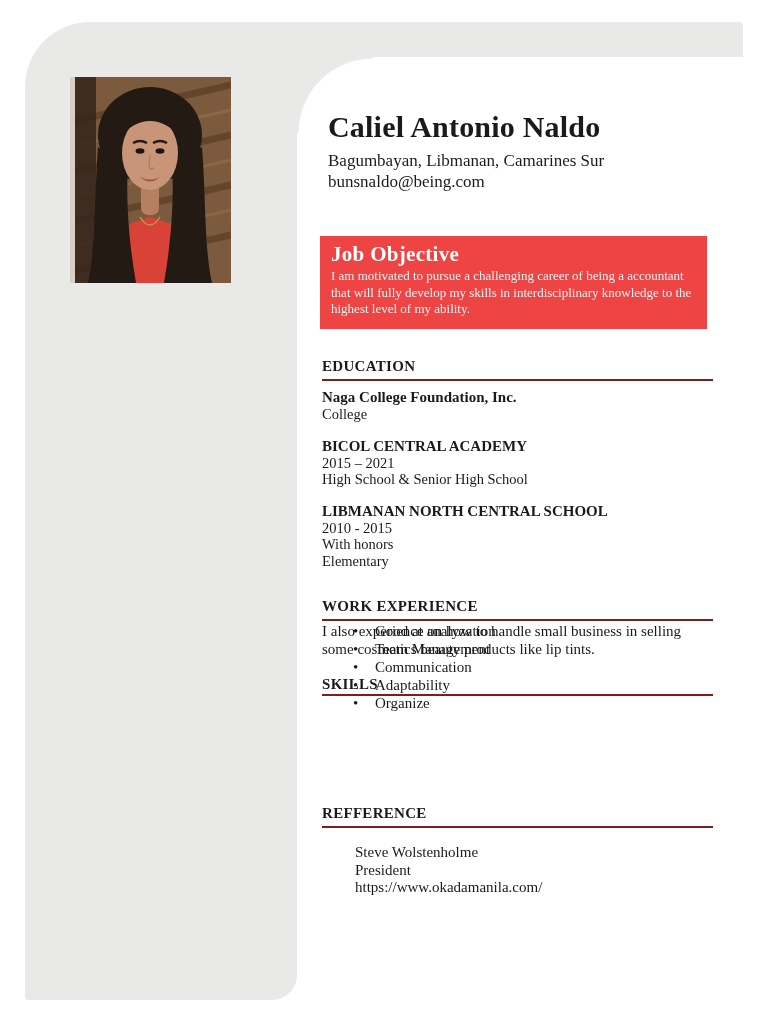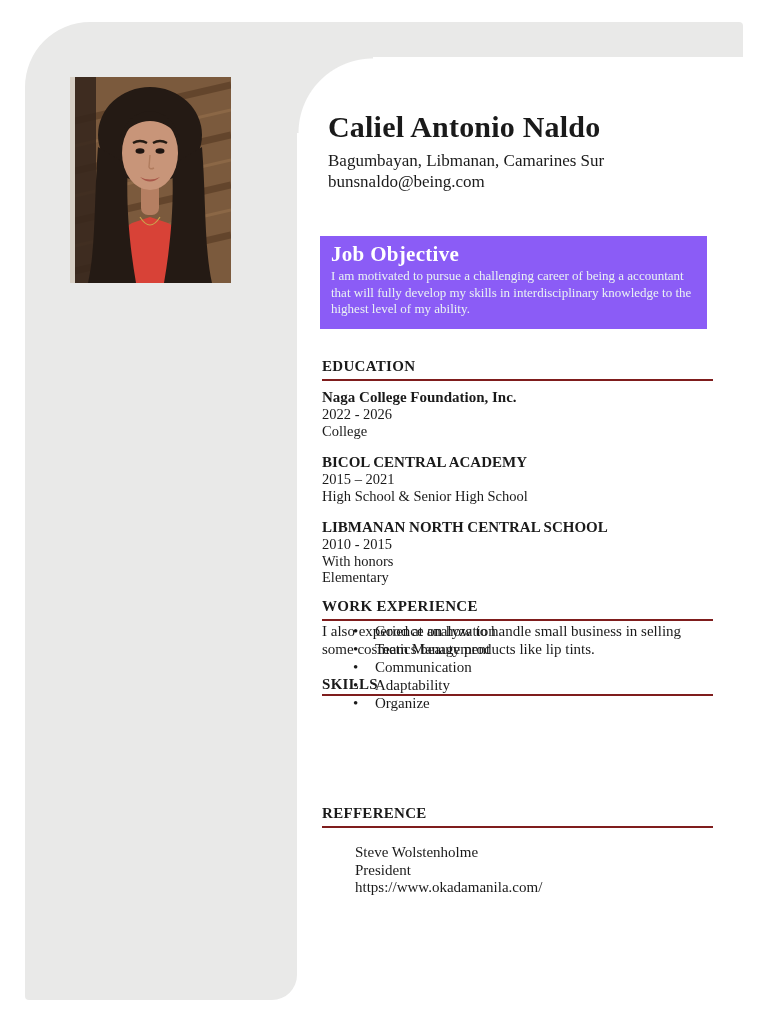--- a/index.html
+++ b/index.html
@@ -37,21 +37,21 @@
     font-size:30px;font-weight:bold;line-height:34px;letter-spacing:.2px;
   }
   .contact{
     position:absolute;left:328px;top:150px;width:400px;
     font-size:17px;font-weight:normal;line-height:21px;
   }
 
   
   .job-box{
     position:absolute;left:320px;top:236px;width:387px;height:93px;
-    background:#8b5cf6;box-sizing:border-box;padding:5px 11px;
+    background:#ef4444;box-sizing:border-box;padding:5px 11px;
   }
   .job-box .jo-title{
     color:#ffffff;font-size:21px;font-weight:bold;line-height:26px;letter-spacing:.3px;
   }
   .job-box .jo-body{
     color:#e9f2f3;font-size:13px;line-height:16.5px;margin-top:1px;
   }
 
   
   .sec-head{
@@ -143,21 +143,20 @@
   <div class="job-box">
     <div class="jo-title">Job Objective</div>
     <div class="jo-body">I am motivated to pursue a challenging career of being a accountant that will fully develop my skills in interdisciplinary knowledge to the highest level of my ability.</div>
   </div>
 
   <div class="education">
     <div class="sec-head">EDUCATION</div>
 
     <div class="edu-entry">
       <div class="school">Naga College Foundation, Inc.</div>
-      <div class="detail">2022 - 2026</div>
       <div class="detail">College</div>
     </div>
 
     <div class="edu-entry">
       <div class="school">BICOL CENTRAL ACADEMY</div>
       <div class="detail">2015 – 2021</div>
       <div class="detail">High School &amp; Senior High School</div>
     </div>
 
     <div class="edu-entry">

